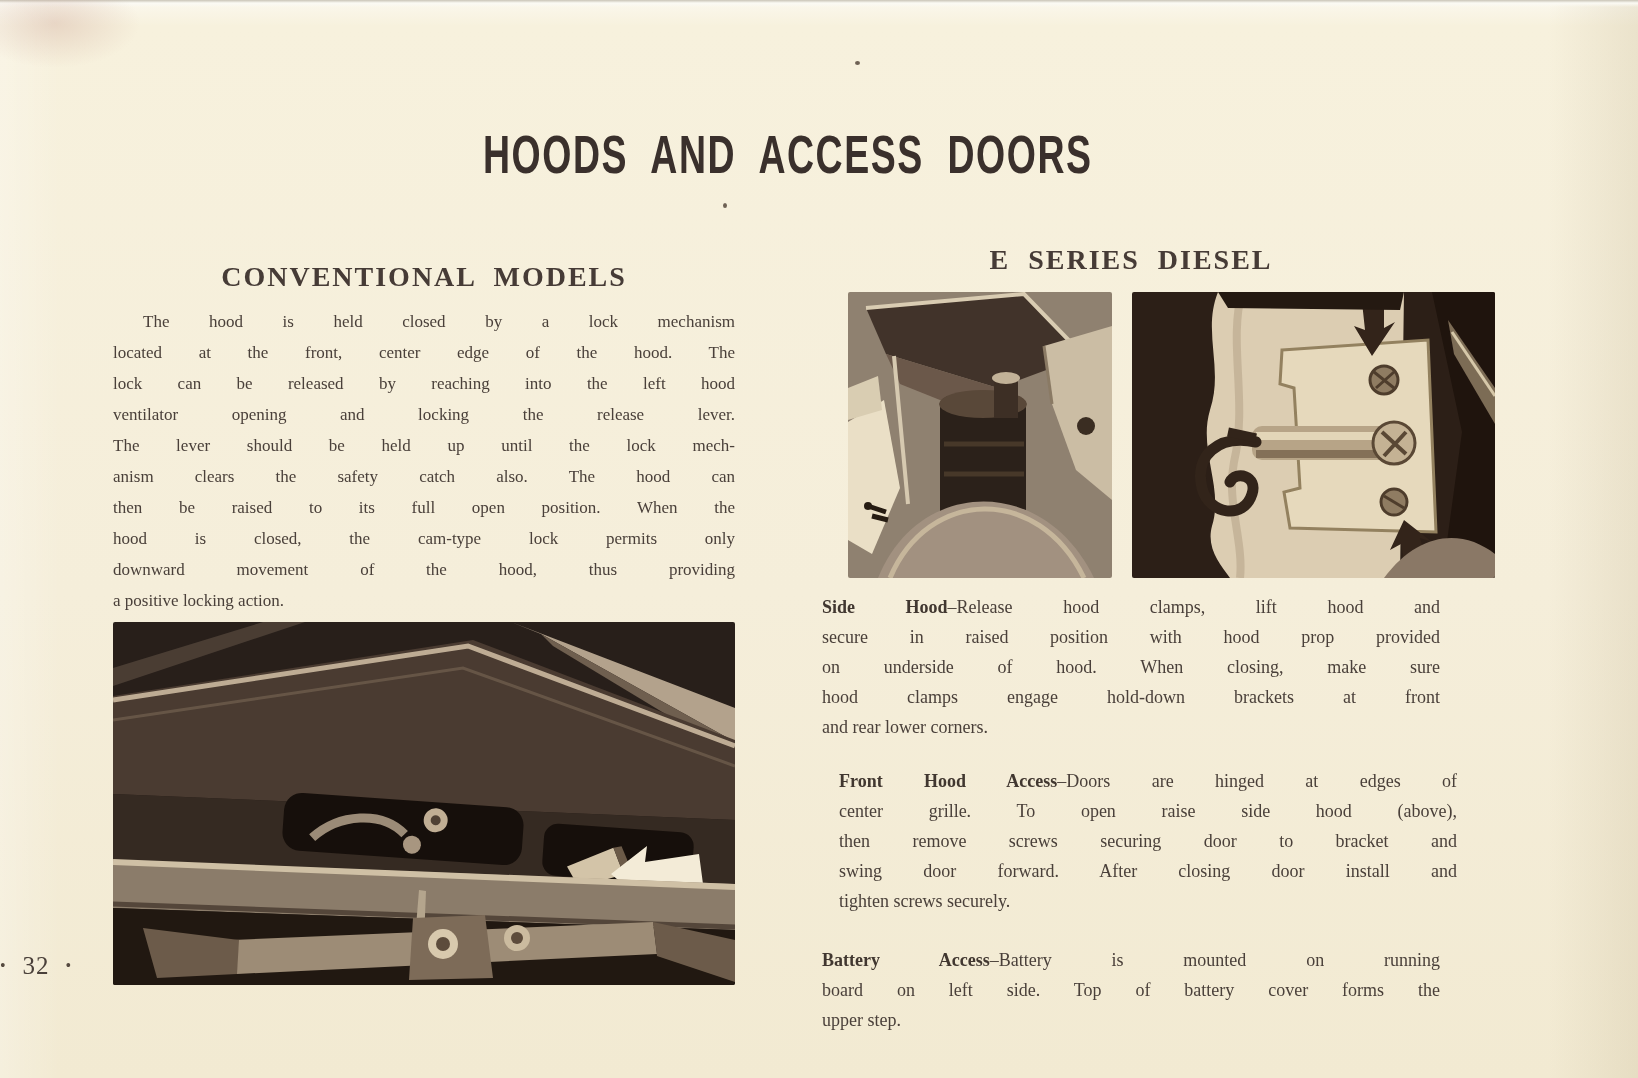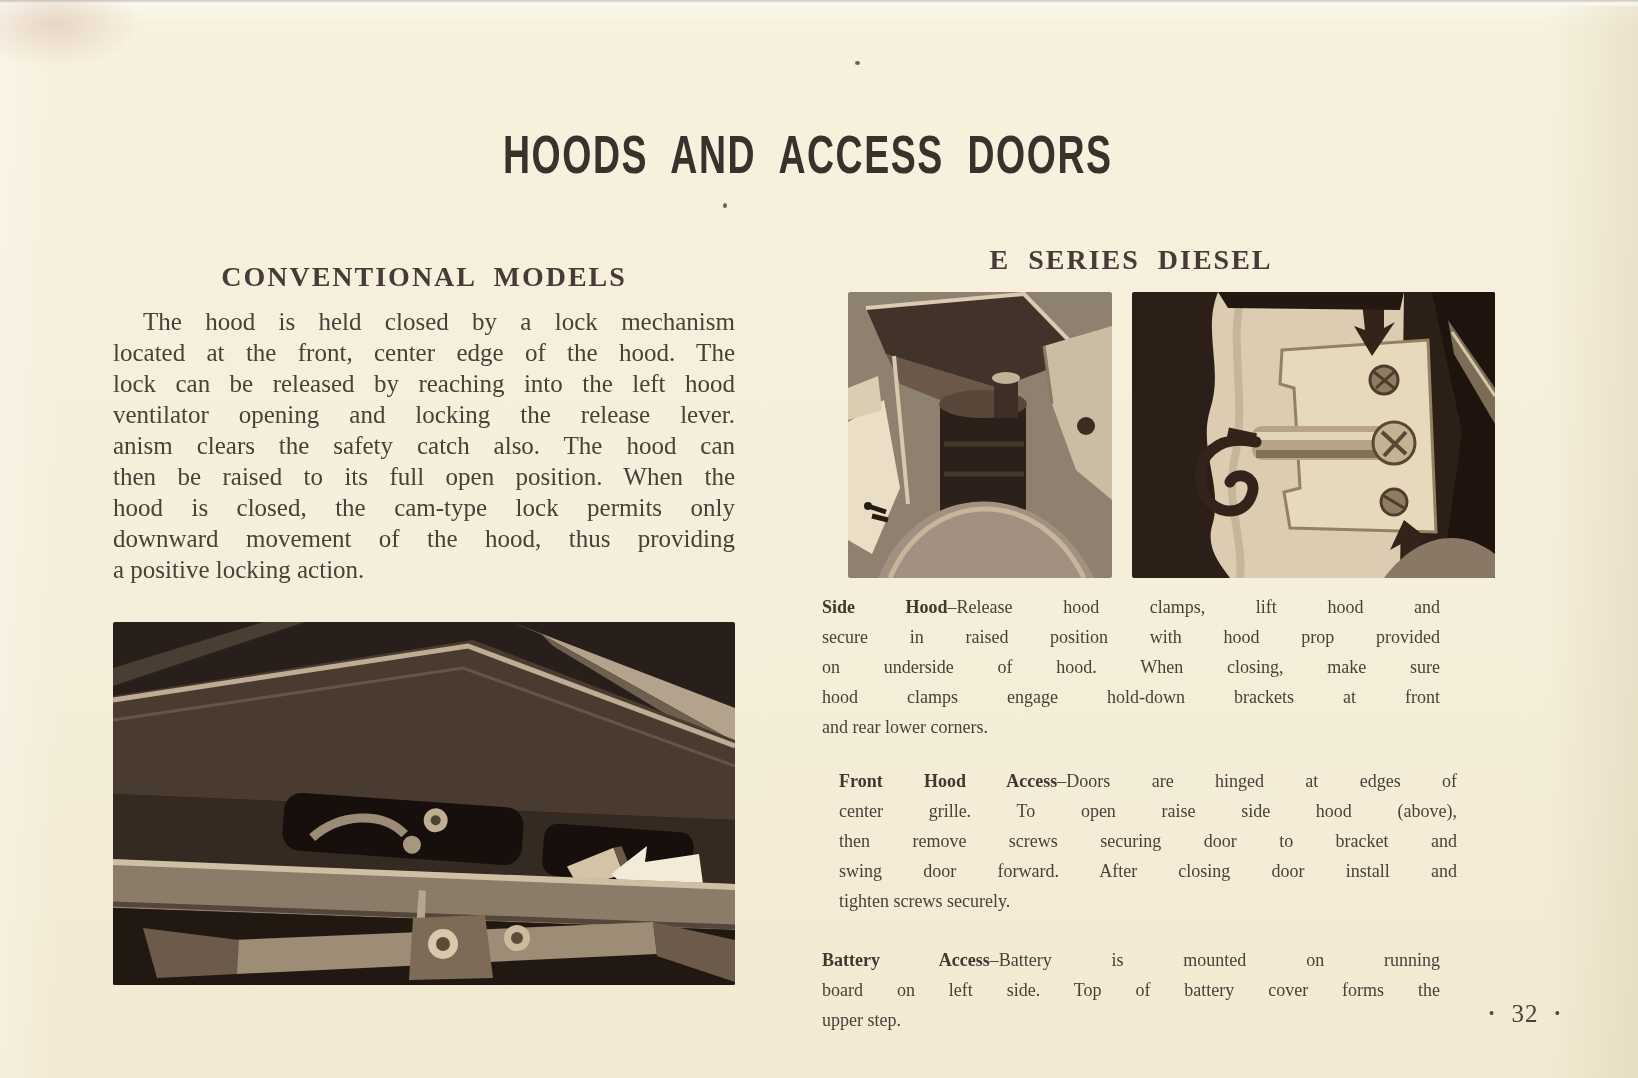--- a/index.html
+++ b/index.html
@@ -16,53 +16,53 @@
     background:linear-gradient(180deg,#c9c4b6 0,#fbfaf4 3px,rgba(251,250,244,0) 7px);}
   .corner-smudge{position:absolute;left:-30px;top:-22px;width:170px;height:90px;border-radius:50%;
     background:radial-gradient(closest-side,rgba(196,150,138,.30),rgba(196,150,138,0));}
   .speck{position:absolute;border-radius:50%;background:#6e6154;}
   .speck.s1{left:855px;top:61px;width:5px;height:4px;}
   .speck.s2{left:723px;top:203px;width:4px;height:5px;}
 
   .title{
     position:absolute;left:0;top:124px;width:1576px;text-align:center;
     font-family:"Liberation Sans","DejaVu Sans",sans-serif;font-weight:700;
-    font-size:48px;letter-spacing:2px;word-spacing:15px;color:#3a302c;line-height:62px;padding-left:20px;
+    font-size:48px;letter-spacing:2px;word-spacing:15px;color:#3a302c;line-height:62px;
   }
   .title .squeeze{display:inline-block;transform:scale(0.78,1.12);transform-origin:50% 50%;}
 
   .col-heading{
     position:absolute;text-align:center;font-weight:700;font-size:28px;
     letter-spacing:2px;word-spacing:9px;color:#463b36;line-height:34px;
   }
   .col-heading.left{left:113px;width:622px;top:243px;margin-top:17px;}
   .col-heading.right{left:822px;width:618px;top:243px;}
 
   .jl{white-space:nowrap;text-align:justify;text-align-last:justify;}
   .jl.end{text-align-last:left;}
-  .para-left{position:absolute;left:113px;top:306px;width:622px;font-size:25px;color:#4a403a;}
+  .para-left{position:absolute;left:113px;top:306px;width:622px;font-size:17px;color:#4a403a;}
   .para-left .jl{height:31px;line-height:31px;}
   .para-left .indent{padding-left:30px;}
 
   .rc-block{position:absolute;left:822px;width:618px;font-size:18px;color:#4a403a;}
   .rc-block .jl{height:30px;line-height:30px;}
   .rc-block .lead{font-weight:700;color:#413730;}
   .blk-sidehood{top:592px;}
   .blk-fronthood{top:766px;margin-left:17px;}
   .blk-battery{top:945px;}
 
   figure{margin:0;padding:0;position:absolute;}
   figure svg{display:block;border-radius:2px;}
   .photo-main{left:113px;top:622px;}
   .photo-sidehood{left:848px;top:292px;}
   .photo-clamp{left:1132px;top:292px;}
 
   .page-number{
-    position:absolute;left:0;top:1000px;width:1540px;text-align:right;
-    font-size:25px;color:#4a403a;letter-spacing:1px;padding-left:21px;
+    position:absolute;left:0;top:952px;width:1540px;text-align:left;
+    font-size:25px;color:#4a403a;letter-spacing:1px;
   }
   .page-number .dot{font-size:16px;vertical-align:3px;color:#55493f;}
   .page-number .num{margin:0 16px;}
 </style>
 </head>
 <body>
 
 <div class="page">
   <div class="scan-top-strip"></div>
   <div class="corner-smudge"></div>
@@ -73,20 +73,21 @@
     <span class="squeeze">HOODS AND ACCESS DOORS</span>
   </div>
 
   <div class="col-heading left">CONVENTIONAL MODELS</div>
 
   <div class="para-left">
     <div class="jl indent">The hood is held closed by a lock mechanism</div>
     <div class="jl">located at the front, center edge of the hood. The</div>
     <div class="jl">lock can be released by reaching into the left hood</div>
     <div class="jl">ventilator opening and locking the release lever.</div>
+    <div class="jl">The lever should be held up until the lock mech-</div>
     <div class="jl">anism clears the safety catch also. The hood can</div>
     <div class="jl">then be raised to its full open position. When the</div>
     <div class="jl">hood is closed, the cam-type lock permits only</div>
     <div class="jl">downward movement of the hood, thus providing</div>
     <div class="jl end">a positive locking action.</div>
   </div>
 
   <figure class="photo-main">
     <svg width="622" height="363" viewBox="0 0 622 363">
       <rect width="622" height="363" fill="#281f1a"></rect>

